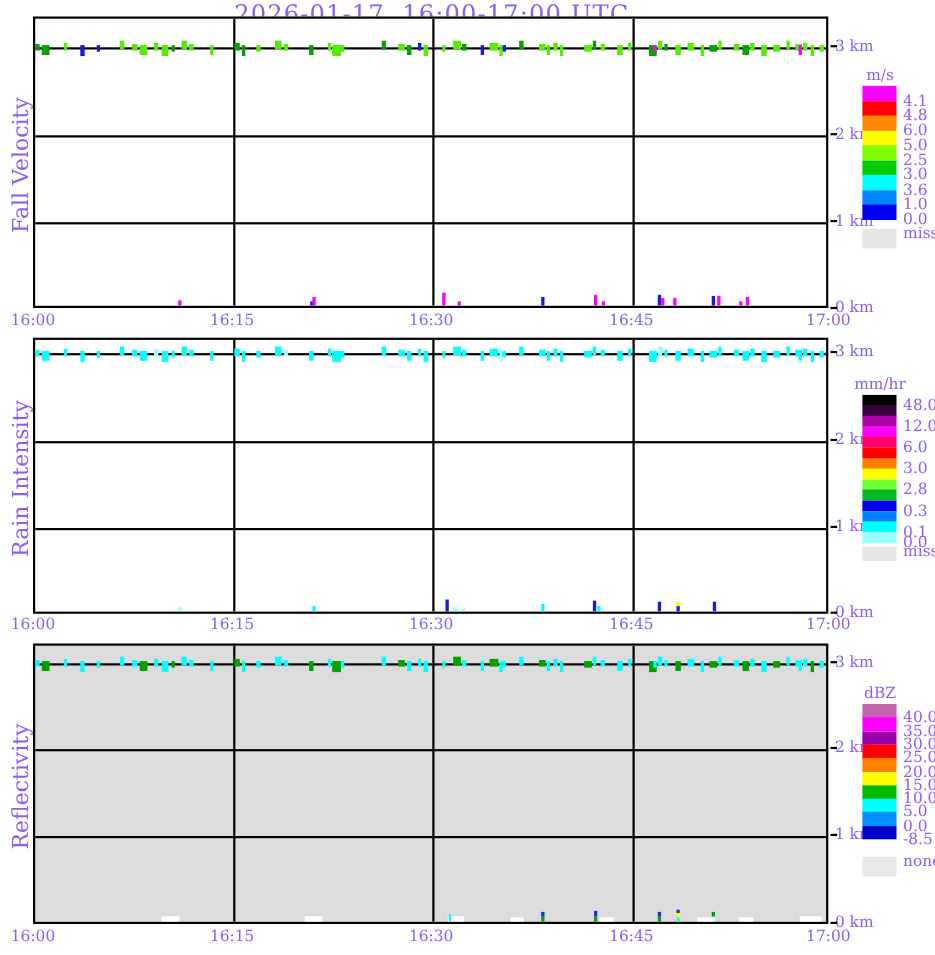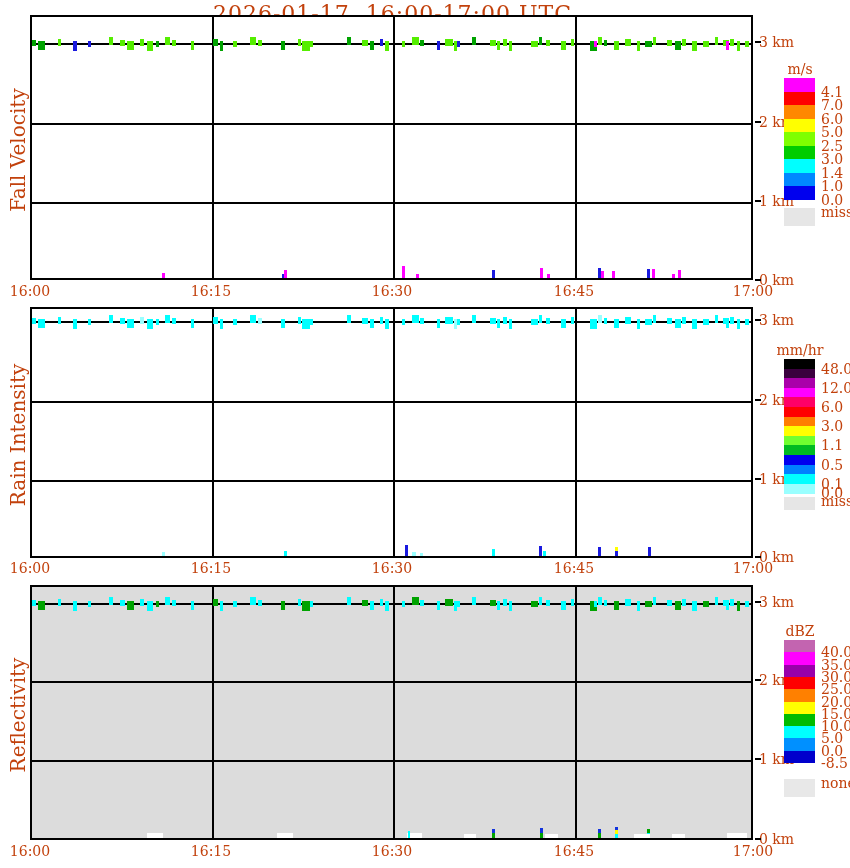--- a/index.html
+++ b/index.html
@@ -1,17 +1,17 @@
 <!DOCTYPE html>
 <html><head>
 <meta charset="utf-8">
 <style>
   html,body{margin:0;padding:0;background:#ffffff;}
   #fig{position:relative;width:850px;height:868px;background:#ffffff;
-       font-family:"DejaVu Serif","Liberation Serif",serif;color:#c2410c;overflow:hidden;}
+       font-family:"DejaVu Serif","Liberation Serif",serif;color:#8b5cf6;overflow:hidden;}
   .title{position:absolute;top:1px;left:30px;width:725px;text-align:center;
          font-size:22px;letter-spacing:1px;white-space:pre;}
   .panel{position:absolute;left:30px;width:723px;border:2px solid #000;box-sizing:border-box;overflow:hidden;}
   .hgrid{position:absolute;left:0;width:100%;height:2px;background:#000;}
   .vgrid{position:absolute;top:0;width:2px;height:100%;background:#000;}
   .mark{position:absolute;}
   .xlab{position:absolute;width:50px;text-align:center;font-size:14px;}
   .alab{position:absolute;left:759px;width:60px;font-size:14px;white-space:nowrap;}
   .rtick{position:absolute;left:755px;width:6px;height:2px;background:#000;}
   .ylab{position:absolute;left:-62px;width:160px;text-align:center;font-size:20px;
@@ -128,31 +128,31 @@
     <div class="alab" style="top: 193px;">1 km</div>
     <div class="rtick" style="top: 200px;"></div>
     <div class="alab" style="top: 272px;">0 km</div>
     <div class="rtick" style="top: 279px;"></div>
     <div class="ylab" style="top: 137.5px;">Fall Velocity</div>
     <div class="legend" style="top: 78px; height: 152px;">
       <div class="ltitle">m/s</div>
       <div class="lcell" style="top: 0px; height: 14px; background: rgb(255, 0, 255);"></div>
       <div class="llab" style="top: 5.5px;">4.1</div>
       <div class="lcell" style="top: 13.5px; height: 14px; background: rgb(255, 0, 0);"></div>
-      <div class="llab" style="top: 19px;">7.0</div>
+      <div class="llab" style="top: 19px;">4.8</div>
       <div class="lcell" style="top: 27px; height: 14px; background: rgb(255, 136, 0);"></div>
       <div class="llab" style="top: 32.5px;">6.0</div>
       <div class="lcell" style="top: 40.5px; height: 14px; background: rgb(255, 255, 0);"></div>
       <div class="llab" style="top: 46px;">5.0</div>
       <div class="lcell" style="top: 54px; height: 14px; background: rgb(127, 255, 0);"></div>
       <div class="llab" style="top: 59.5px;">2.5</div>
       <div class="lcell" style="top: 67.5px; height: 14px; background: rgb(0, 204, 0);"></div>
       <div class="llab" style="top: 73px;">3.0</div>
       <div class="lcell" style="top: 81px; height: 14px; background: rgb(0, 255, 255);"></div>
-      <div class="llab" style="top: 86.5px;">1.4</div>
+      <div class="llab" style="top: 86.5px;">3.6</div>
       <div class="lcell" style="top: 94.5px; height: 14px; background: rgb(0, 136, 255);"></div>
       <div class="llab" style="top: 100px;">1.0</div>
       <div class="lcell" style="top: 108px; height: 14px; background: rgb(0, 0, 238);"></div>
       <div class="llab" style="top: 113.5px;">0.0</div>
       <div class="miss" style="top: 130px; height: 18px; background: rgb(230, 230, 230);"></div>
       <div class="llab" style="top: 126px;">miss</div>
     </div>
     <div class="panel" style="top: 307px; height: 251px; background: rgb(255, 255, 255);">
       <div class="hgrid" style="top: 12px;"></div>
       <div class="hgrid" style="top: 92px;"></div>
@@ -260,24 +260,24 @@
       <div class="lcell" style="top: 19.2px; height: 10.1px; background: rgb(170, 0, 170);"></div>
       <div class="llab" style="top: 20.8px;">12.0</div>
       <div class="lcell" style="top: 28.8px; height: 10.1px; background: rgb(255, 0, 255);"></div>
       <div class="lcell" style="top: 38.4px; height: 10.1px; background: rgb(255, 0, 102);"></div>
       <div class="llab" style="top: 40px;">6.0</div>
       <div class="lcell" style="top: 48px; height: 10.1px; background: rgb(255, 0, 0);"></div>
       <div class="lcell" style="top: 57.6px; height: 10.1px; background: rgb(255, 127, 0);"></div>
       <div class="llab" style="top: 59.2px;">3.0</div>
       <div class="lcell" style="top: 67.2px; height: 10.1px; background: rgb(255, 255, 0);"></div>
       <div class="lcell" style="top: 76.8px; height: 10.1px; background: rgb(112, 255, 48);"></div>
-      <div class="llab" style="top: 78.4px;">1.1</div>
+      <div class="llab" style="top: 78.4px;">2.8</div>
       <div class="lcell" style="top: 86.4px; height: 10.1px; background: rgb(0, 187, 34);"></div>
       <div class="lcell" style="top: 96px; height: 10.1px; background: rgb(0, 0, 238);"></div>
-      <div class="llab" style="top: 97.6px;">0.5</div>
+      <div class="llab" style="top: 97.6px;">0.3</div>
       <div class="lcell" style="top: 105.6px; height: 10.1px; background: rgb(0, 128, 255);"></div>
       <div class="lcell" style="top: 115.2px; height: 10.1px; background: rgb(0, 255, 255);"></div>
       <div class="llab" style="top: 116.8px;">0.1</div>
       <div class="lcell" style="top: 124.8px; height: 10.1px; background: rgb(153, 255, 255);"></div>
       <div class="llab" style="top: 126.4px;">0.0</div>
       <div class="miss" style="top: 138px; height: 13px; background: rgb(230, 230, 230);"></div>
       <div class="llab" style="top: 134px;">miss</div>
     </div>
     <div class="panel" style="top: 585px; height: 255px; background: rgb(220, 220, 220);">
       <div class="hgrid" style="top: 16px;"></div>

